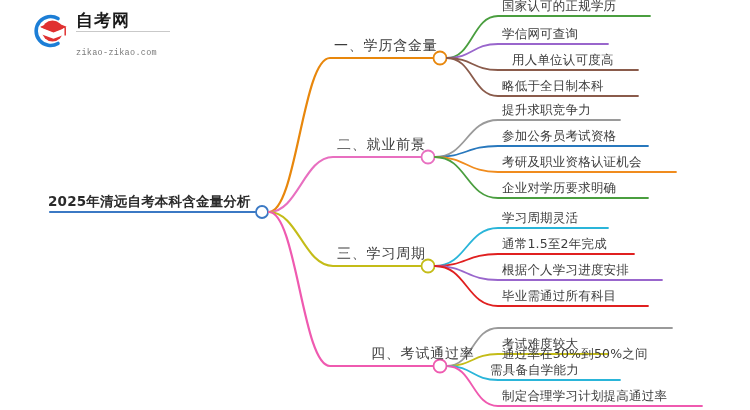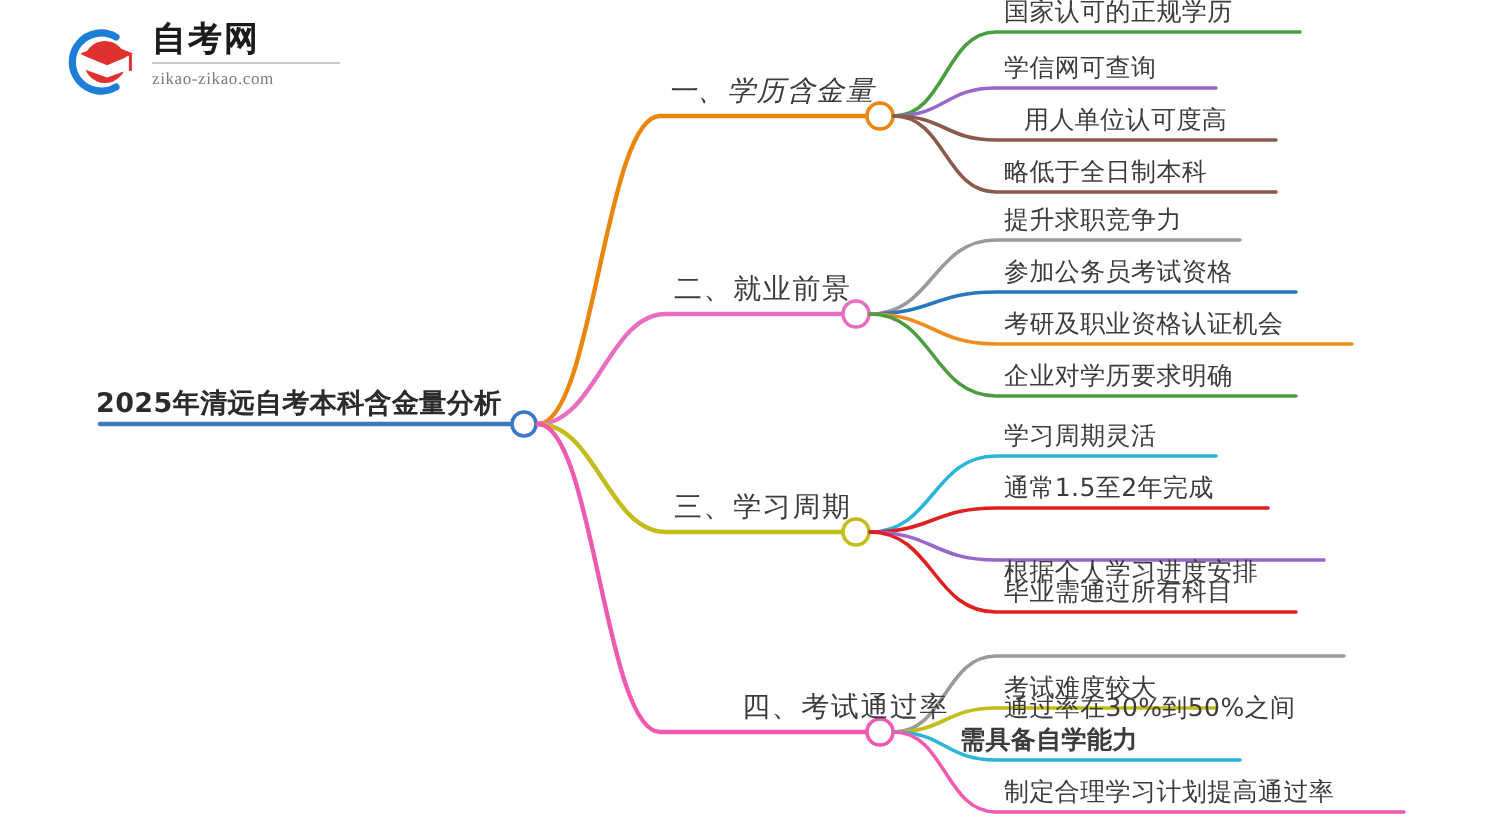--- a/index.html
+++ b/index.html
@@ -47,22 +47,22 @@
   #logo-rule {
     width: 94px;
     height: 1px;
     background: #c9c9c9;
     margin-top: 1px;
   }
   #logo-sub {
     font-size: 8.5px;
     color: #7a7a7a;
     letter-spacing: 0.3px;
-    margin-top: 2px;
-    font-family: Liberation Serif, serif;
+    margin-top: 16px;
+    font-family: Liberation Mono, monospace;
   }
   
   #wires {
     position: absolute;
     left: 0;
     top: 0;
     width: 750px;
     height: 410px;
   }
   
@@ -138,35 +138,35 @@
       <path d="M269 212 C296.45 212 302.55 366 330 366 L433 366" fill="none" stroke="#ef5ab0" stroke-width="2.2" stroke-linecap="round"></path>
       <circle cx="440" cy="366" r="6.5" fill="#ffffff" stroke="#ef5ab0" stroke-width="1.8"></circle>
       <path d="M447 366 C472.5 366 472.5 328 498 328 L672 328" fill="none" stroke="#9a9a9a" stroke-width="1.8" stroke-linecap="round"></path>
       <path d="M447 366 C472.5 366 472.5 354 498 354 L608 354" fill="none" stroke="#c4bc18" stroke-width="1.8" stroke-linecap="round"></path>
       <path d="M447 366 C472.5 366 472.5 380 498 380 L620 380" fill="none" stroke="#2ab5d9" stroke-width="1.8" stroke-linecap="round"></path>
       <path d="M447 366 C472.5 366 472.5 406 498 406 L702 406" fill="none" stroke="#ef5ab0" stroke-width="1.8" stroke-linecap="round"></path>
     </svg>
 
   <div id="labels">
       <div class="node-label root-label" style="left: 48px; top: 193px;">2025年清远自考本科含金量分析</div>
-      <div class="node-label branch-label" style="left: 334px; top: 37px; font-style: italic;">一、学历含金量</div>
+      <div class="node-label branch-label" style="left: 334px; top: 37px;">一、学历含金量</div>
       <div class="node-label leaf-label" style="left: 502px; top: -2px;">国家认可的正规学历</div>
       <div class="node-label leaf-label" style="left: 502px; top: 26px;">学信网可查询</div>
       <div class="node-label leaf-label" style="left: 512px; top: 52px; font-family: Liberation Mono, monospace;">用人单位认可度高</div>
       <div class="node-label leaf-label" style="left: 502px; top: 78px;">略低于全日制本科</div>
       <div class="node-label branch-label" style="left: 337px; top: 136px;">二、就业前景</div>
       <div class="node-label leaf-label" style="left: 502px; top: 102px; text-align: right;">提升求职竞争力</div>
       <div class="node-label leaf-label" style="left: 502px; top: 128px;">参加公务员考试资格</div>
       <div class="node-label leaf-label" style="left: 502px; top: 154px;">考研及职业资格认证机会</div>
       <div class="node-label leaf-label" style="left: 502px; top: 180px;">企业对学历要求明确</div>
       <div class="node-label branch-label" style="left: 337px; top: 245px;">三、学习周期</div>
       <div class="node-label leaf-label" style="left: 502px; top: 210px;">学习周期灵活</div>
       <div class="node-label leaf-label" style="left: 502px; top: 236px;">通常1.5至2年完成</div>
-      <div class="node-label leaf-label" style="left: 502px; top: 278px; text-align: right;">根据个人学习进度安排</div>
+      <div class="node-label leaf-label" style="left: 502px; top: 262px; text-align: right;">根据个人学习进度安排</div>
       <div class="node-label leaf-label" style="left: 502px; top: 288px; text-align: center;">毕业需通过所有科目</div>
       <div class="node-label branch-label" style="left: 334px; top: 345px; margin-left: 37px;">四、考试通过率</div>
       <div class="node-label leaf-label" style="left: 502px; top: 310px; margin-top: 36px;">通过率在30%到50%之间</div>
       <div class="node-label leaf-label" style="left: 502px; top: 336px;">考试难度较大</div>
-      <div class="node-label leaf-label" style="left: 480px; top: 362px; font-weight: bold;">需具备自学能力</div>
+      <div class="node-label leaf-label" style="left: 490px; top: 362px;">需具备自学能力</div>
       <div class="node-label leaf-label" style="left: 502px; top: 388px;">制定合理学习计划提高通过率</div>
     </div>
 
 </div>
 
 </body></html>

